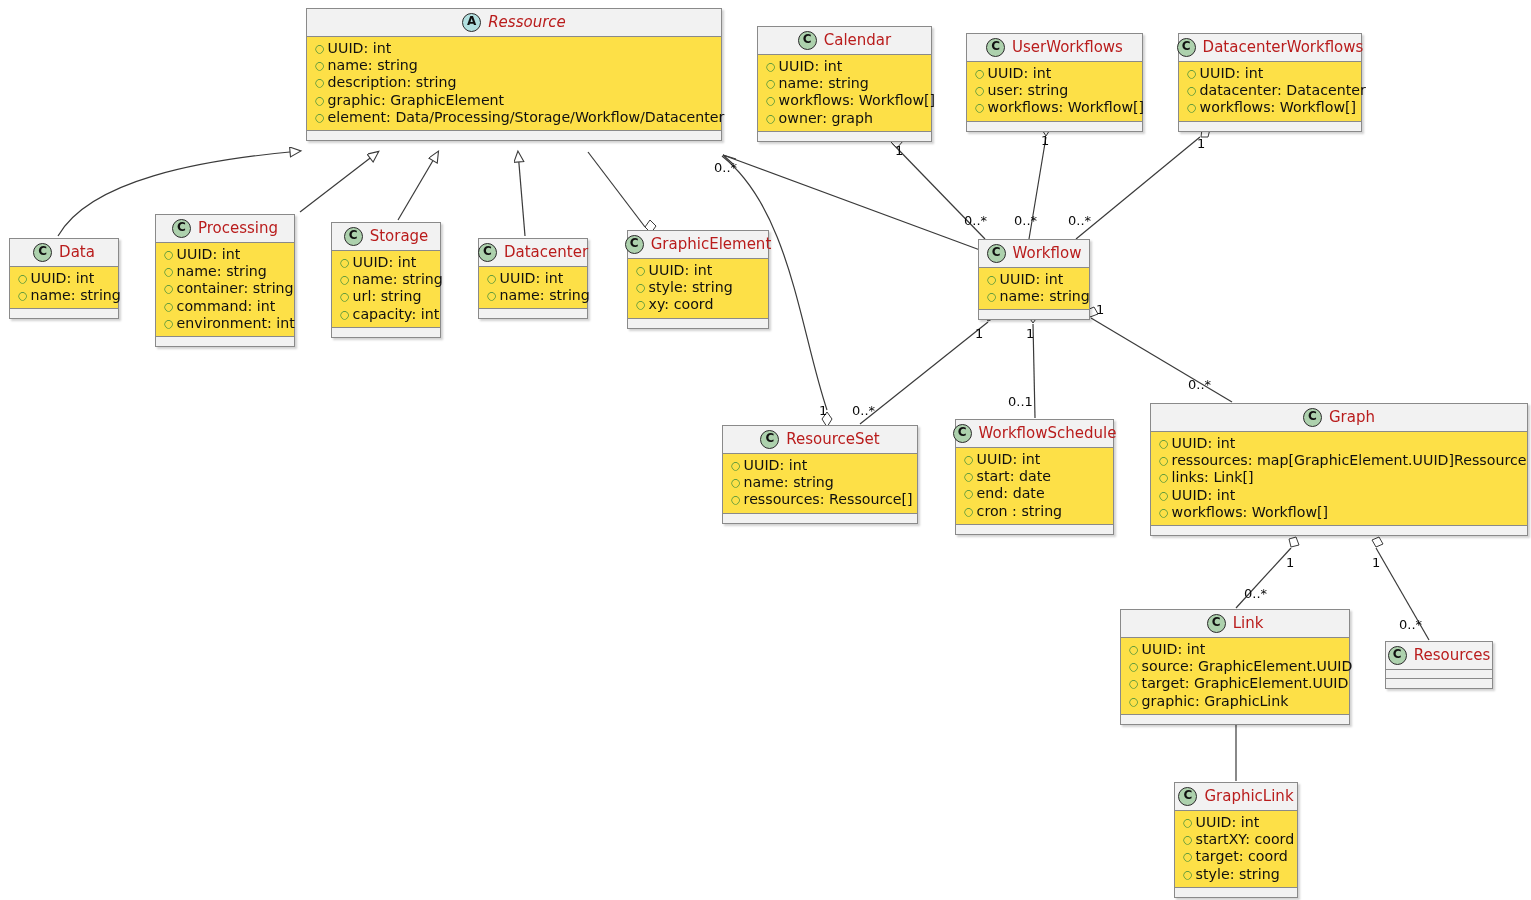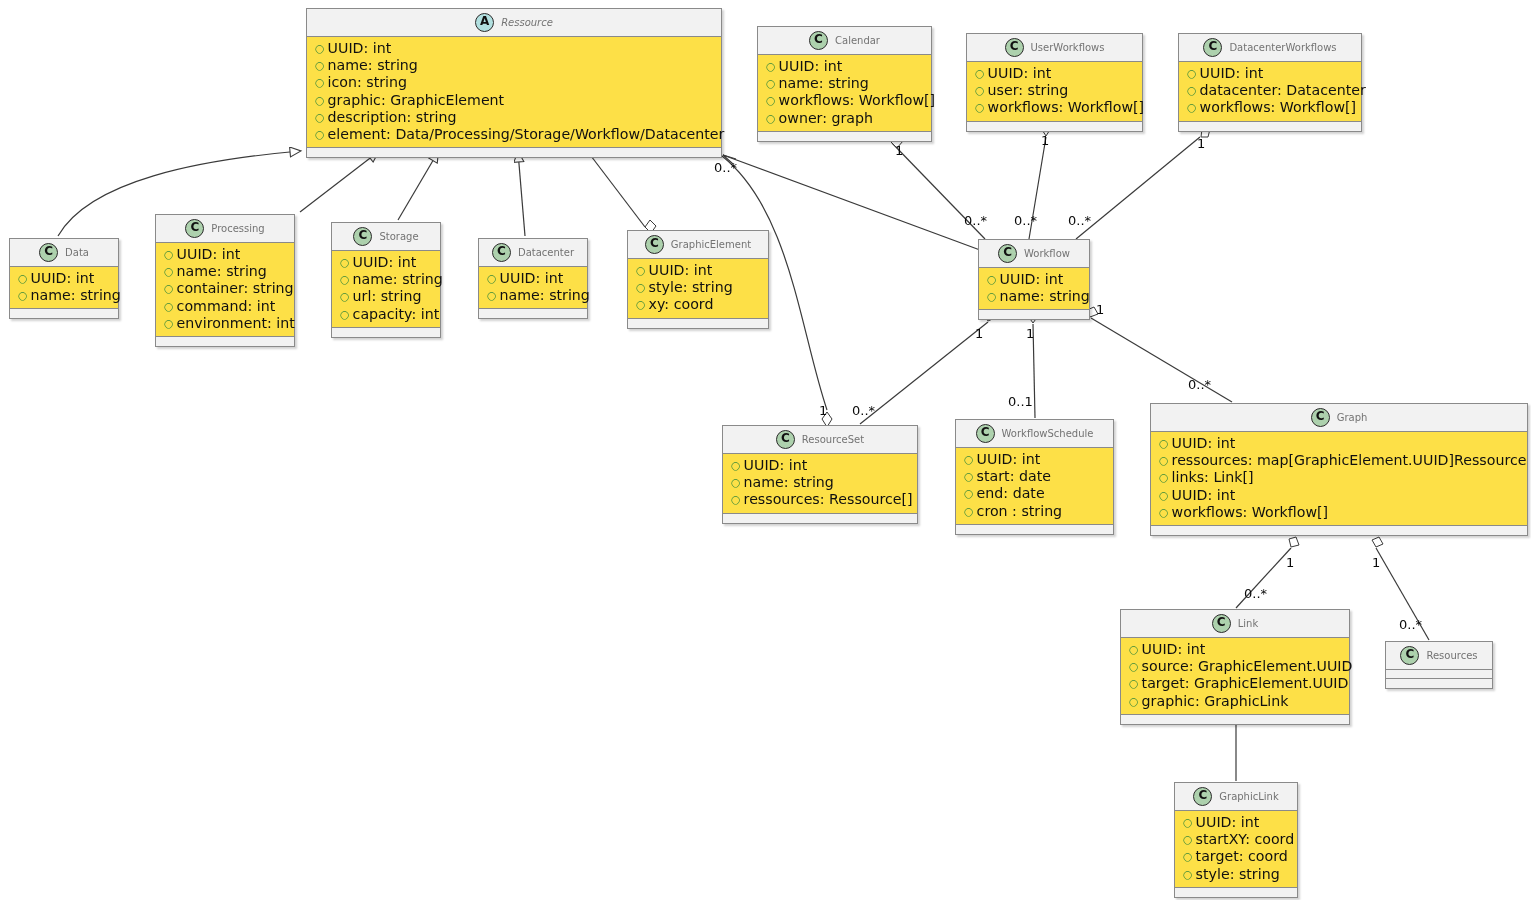--- a/index.html
+++ b/index.html
@@ -62,22 +62,22 @@
     font-weight: bold;
     line-height: 15px;
     text-align: center;
     flex: 0 0 auto;
     font-family: "DejaVu Sans", sans-serif;
   }
   .cls-stereo.abstract {
     background: #b2e0e0;
   }
   .cls-title {
-    font-size: 10px;
-    color: #737373;
+    font-size: 15px;
+    color: #b91c1c;
   }
   .cls-title.italic { font-style: italic; }
   .cls-attrs {
     box-sizing: border-box;
     padding: 3px 6px 4px 6px;
     border-bottom: 1px solid #8a8a8a;
     background: #fde047;
   }
   .attr {
     white-space: nowrap;
@@ -222,23 +222,22 @@
 
   <div id="class-layer">
       <div class="uml-class" style="left: 306px; top: 8px; width: 416px;">
         <div class="cls-header">
           <span class="cls-stereo abstract">A</span>
           <span class="cls-title italic">Ressource</span>
         </div>
         <div class="cls-attrs">
           <div class="attr"><span class="vis">○</span><span>UUID: int</span></div>
           <div class="attr"><span class="vis">○</span><span>name: string</span></div>
-          <div class="attr"><span class="vis">○</span><span>icon: string</span></div>
+          <div class="attr"><span class="vis">○</span><span>description: string</span></div>
           <div class="attr"><span class="vis">○</span><span>graphic: GraphicElement</span></div>
-          <div class="attr"><span class="vis">○</span><span>description: string</span></div>
           <div class="attr"><span class="vis">○</span><span>element: Data/Processing/Storage/Workflow/Datacenter</span></div>
         </div>
         <div class="cls-methods"></div>
       </div>
       <div class="uml-class" style="left: 757px; top: 26px; width: 175px;">
         <div class="cls-header">
           <span class="cls-stereo">C</span>
           <span class="cls-title">Calendar</span>
         </div>
         <div class="cls-attrs">

